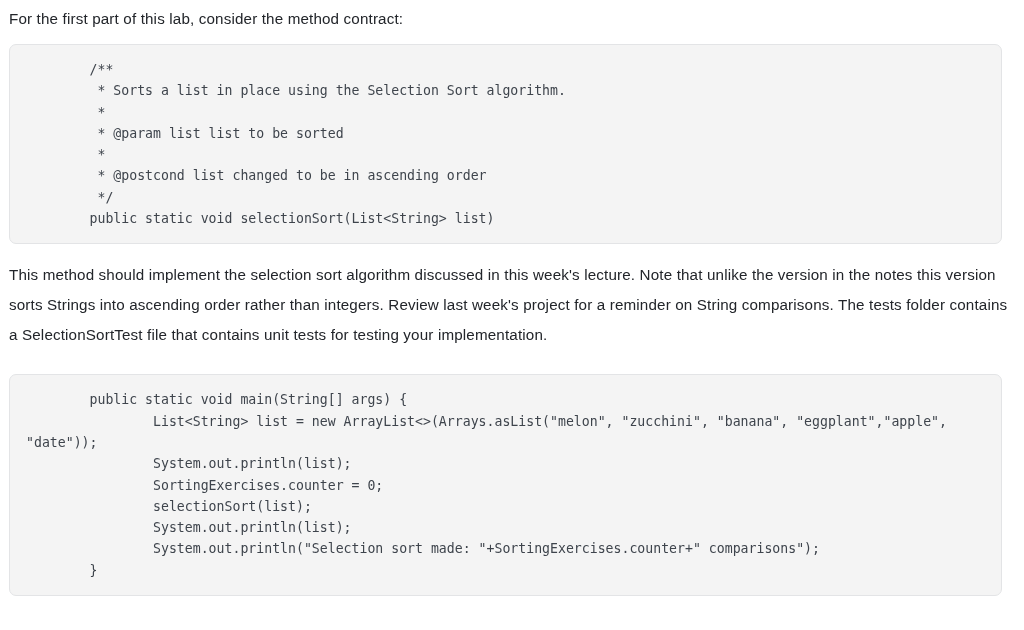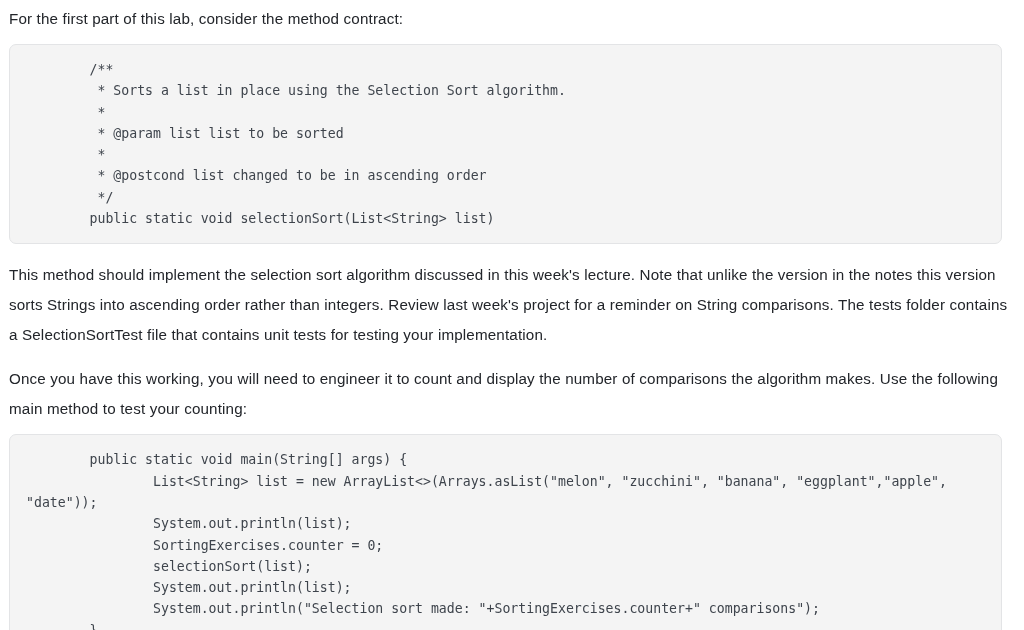--- a/index.html
+++ b/index.html
@@ -72,21 +72,20 @@
          */
         public static void selectionSort(List&lt;String&gt; list)</pre>
   </div>
 
   <div class="spacer-a"></div>
 
   <p class="para">This method should implement the selection sort algorithm discussed in this week's lecture.  Note that unlike the version in the notes this version sorts Strings into ascending order rather than integers.  Review last week's project for a reminder on String comparisons.  The tests folder contains a SelectionSortTest file that contains unit tests for testing your implementation.</p>
 
   <div class="spacer-b"></div>
 
-  <p class="para">Once you have this working, you will need to engineer it to count and display the number of comparisons the algorithm makes.  Use the following main method to test your counting:</p>
 
   <div class="codebox">
     <pre>        public static void main(String[] args) {
                 List&lt;String&gt; list = new ArrayList&lt;&gt;(Arrays.asList("melon", "zucchini", "banana", "eggplant","apple", "date"));
                 System.out.println(list);
                 SortingExercises.counter = 0;
                 selectionSort(list);
                 System.out.println(list);
                 System.out.println("Selection sort made: "+SortingExercises.counter+" comparisons");
         }</pre>

